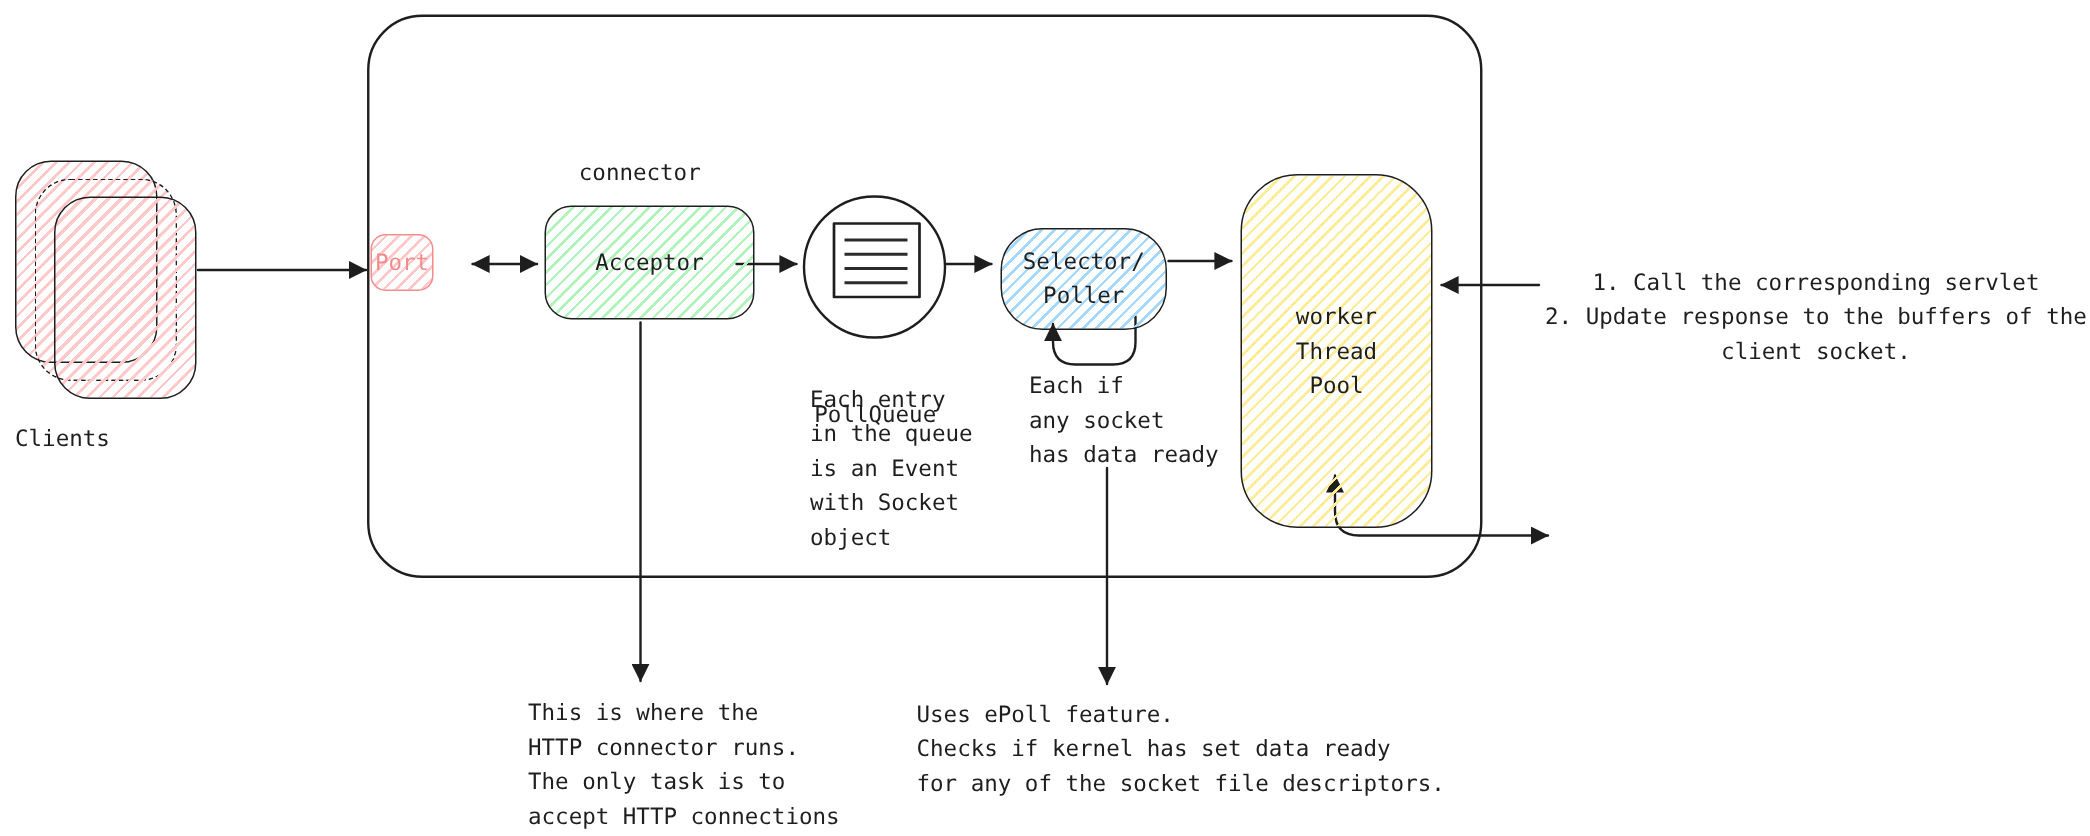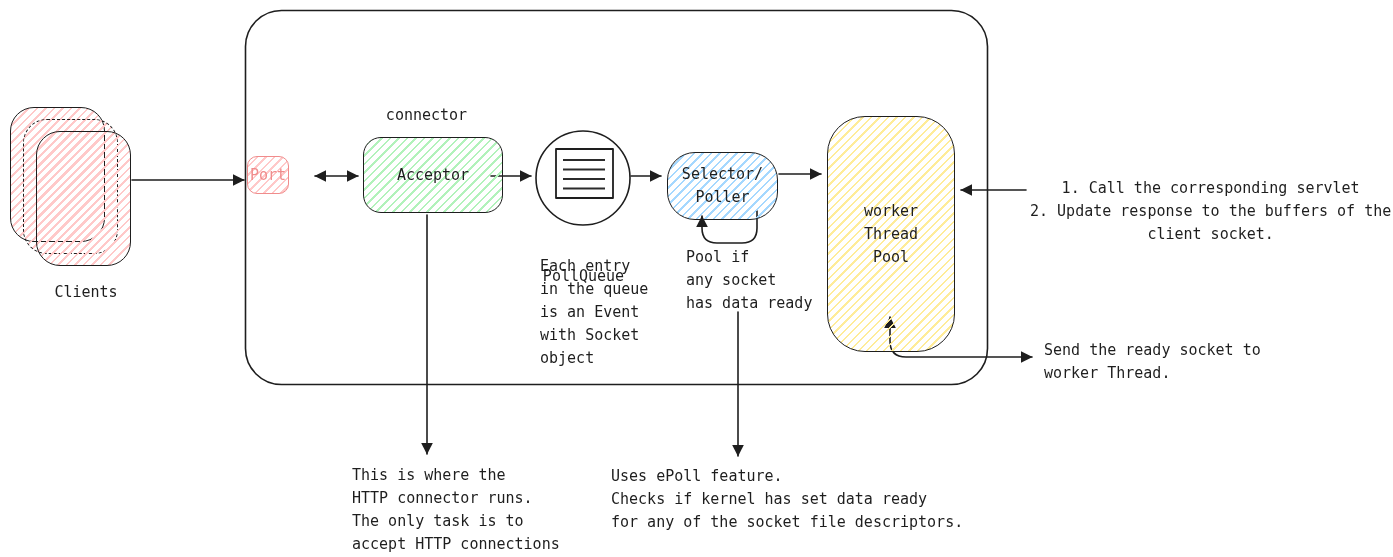--- a/index.html
+++ b/index.html
@@ -66,21 +66,21 @@
     border-radius: 10px;
     border-color: var(--color-pink_stroke);
     color: var(--color-pink_stroke);
   }
   .acceptor-box { left: 363px; top: 137px; width: 140px; height: 76px; border-radius: 18px; }
   .selector-box { left: 667px; top: 152px; width: 111px; height: 68px; border-radius: 28px; }
   .worker-box   { left: 827px; top: 72px;  width: 128px; height: 236px; border-radius: 38px; margin-top: 44px; }
 
   .label { position: absolute; white-space: pre-line; }
   .connector-label { left: 363px; top: 104px; width: 127px; text-align: center; }
-  .clients-label   { left: 10px;  top: 281px; width: 152px; text-align: center; }
+  .clients-label   { left: 10px;  top: 281px; width: 152px; text-align: left; }
   .pollqueue-label { left: 535px; top: 232px; width: 97px; text-align: center; margin-top: 33px; }
   .pollqueue-note  { left: 540px; top: 255px; }
   .check-note      { left: 686px; top: 246px; }
   .worker-steps    { left: 1030px; top: 177px; text-align: center; }
   .send-note       { left: 1044px; top: 339px; }
   .acceptor-note   { left: 352px; top: 464px; }
   .epoll-note      { left: 611px; top: 465px; }
 </style>
 </head>
 <body>
@@ -142,28 +142,26 @@
 Thread
 Pool</span>
   </div>
 
   <div class="label pollqueue-label">PollQueue</div>
   <div class="label pollqueue-note">Each entry
 in the queue
 is an Event
 with Socket
 object</div>
-  <div class="label check-note">Pool if
+  <div class="label check-note">Each if
 any socket
 has data ready</div>
   <div class="label worker-steps">1. Call the corresponding servlet
 2. Update response to the buffers of the
 client socket.</div>
-  <div class="label send-note">Send the ready socket to
-worker Thread.</div>
   <div class="label acceptor-note">This is where the
 HTTP connector runs.
 The only task is to
 accept HTTP connections</div>
   <div class="label epoll-note">Uses ePoll feature.
 Checks if kernel has set data ready
 for any of the socket file descriptors.</div>
 </div>
 
 </body></html>

